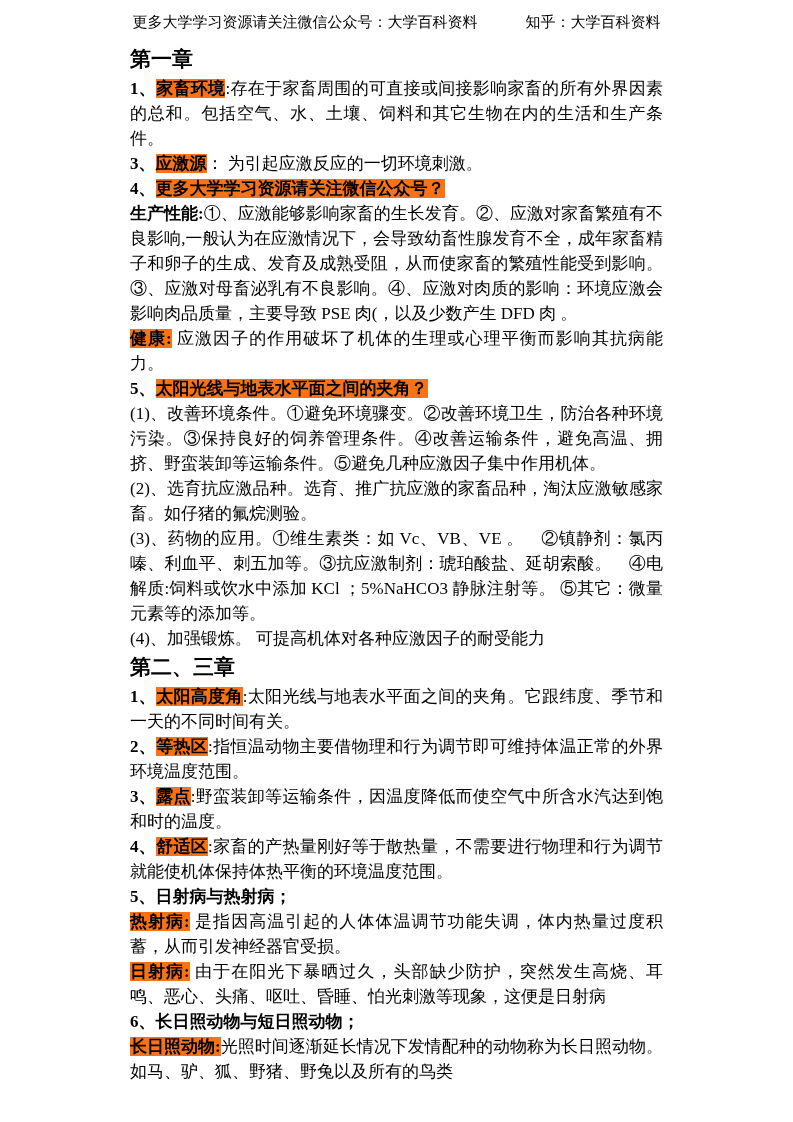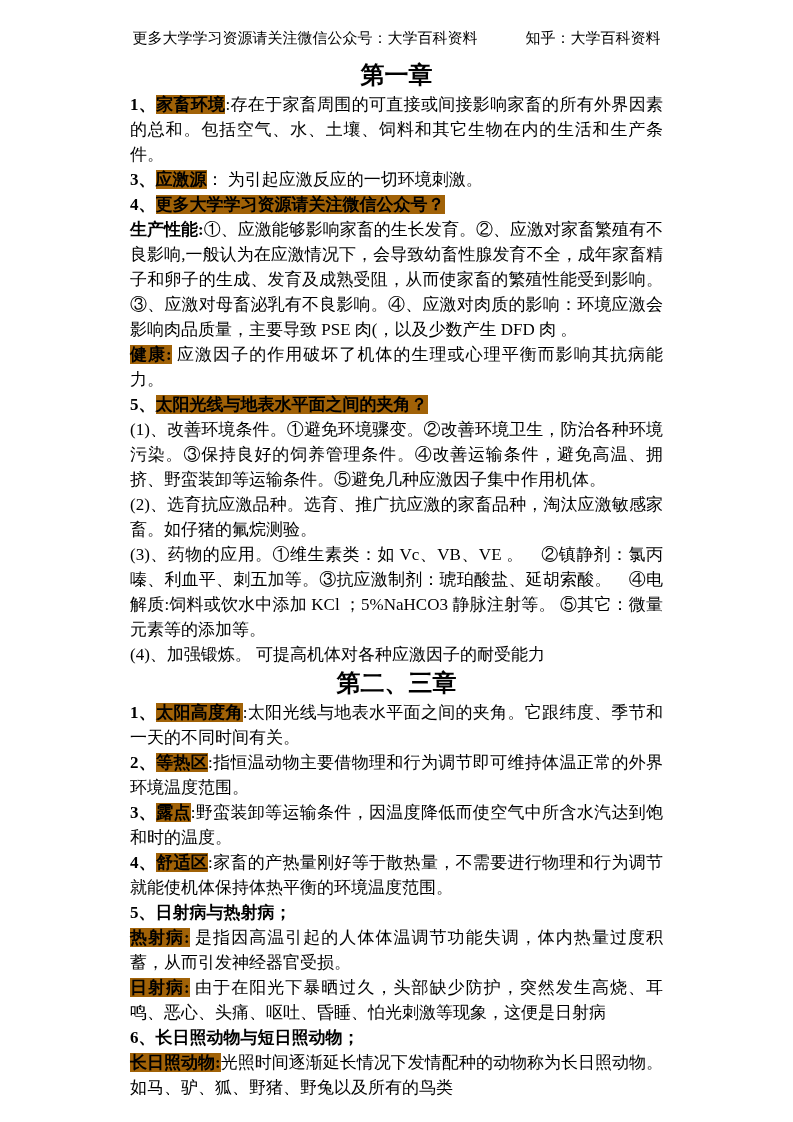--- a/index.html
+++ b/index.html
@@ -18,40 +18,40 @@
     color: #000000;
     font-family: "Liberation Serif", "DejaVu Serif", serif;
     font-size: 17px;
     line-height: 25px;
     text-align: justify;
   }
   .doc-header {
     text-align: center;
     font-size: 15px;
     line-height: 20px;
-    margin: 20px 0 14px 0;
+    margin: 4px 0 14px 0;
     white-space: nowrap;
   }
   .doc-header .gap {
     display: inline-block;
     width: 48px;
   }
   .section-title {
-    text-align: center;
+    text-align: left;
     font-weight: bold;
-    font-size: 24px;
+    font-size: 21px;
     line-height: 27px;
     margin: 3px 0 3px 0;
   }
   p.para {
     margin: 0;
     padding: 0;
   }
   .r-b { font-weight: bold; }
-  .r-h { font-weight: bold; background: #a16207; }
+  .r-h { font-weight: bold; background: #f97316; }
   .r-t { font-weight: normal; }
 </style>
 </head>
 <body>
 
 <div class="page">
   <div class="doc-header">
     <span>更多大学学习资源请关注微信公众号：大学百科资料</span><span class="gap"></span><span>知乎：大学百科资料</span>
   </div>
   <div id="doc-body">

